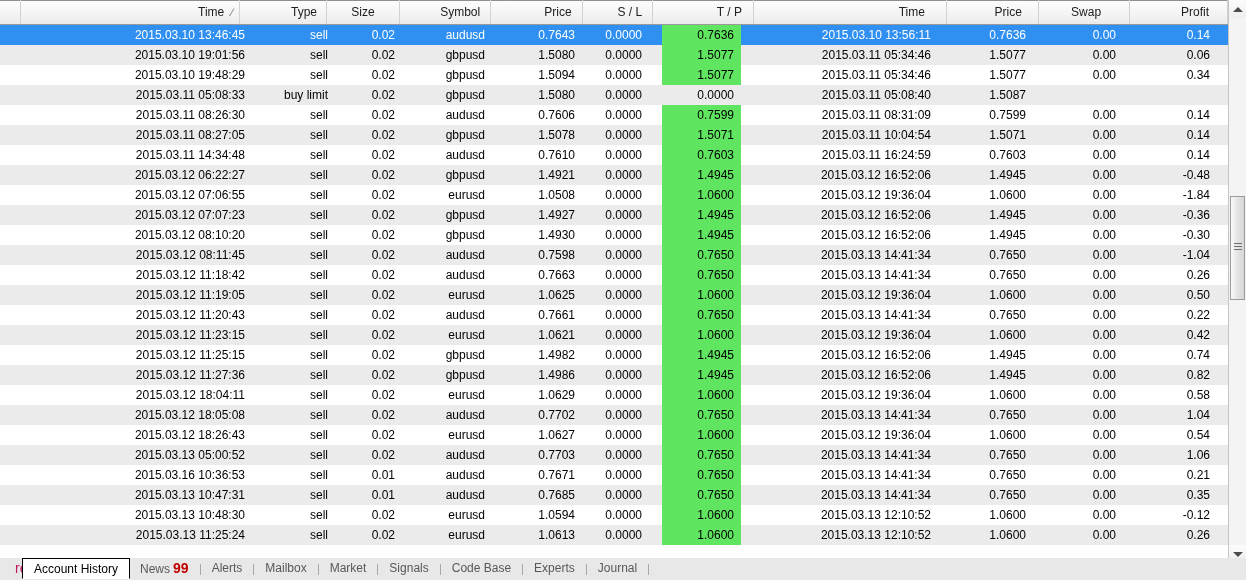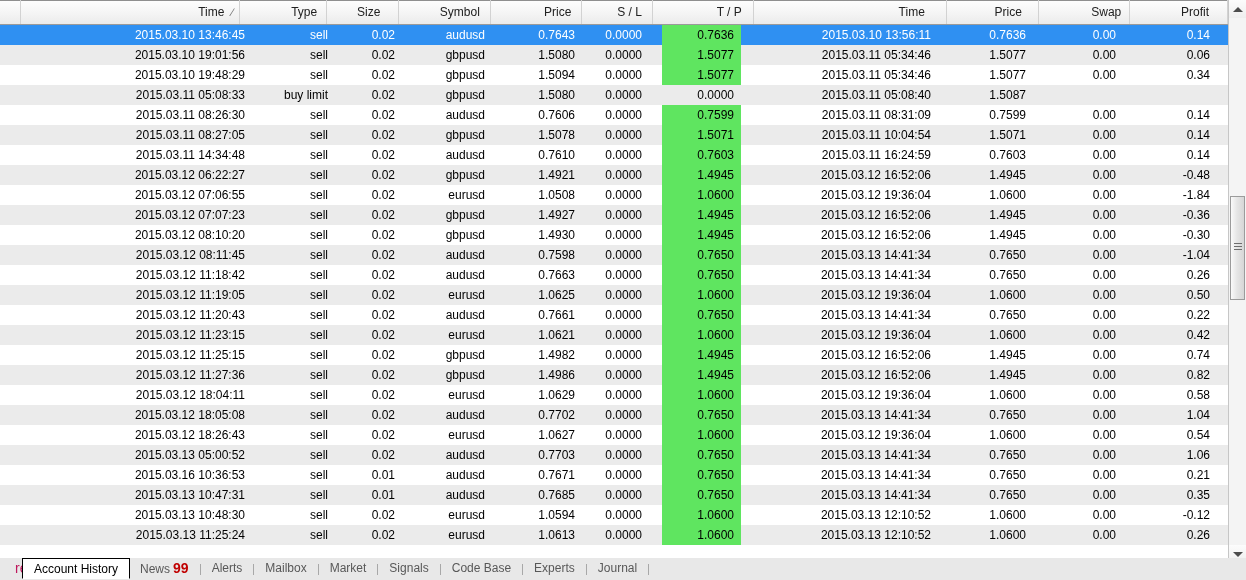--- a/index.html
+++ b/index.html
@@ -121,28 +121,28 @@
   .c-tp     { width: 100px; }
   .c-ctime  { width: 200px; padding-right: 21px; }
   .c-cprice { width: 90px;  padding-right: 16px; }
   .c-swap   { width: 90px;  padding-right: 16px; }
   .c-profit { width: 96px;  padding-right: 18px; }
 
   
   .h-mark   { width: 22px; }
   .h-time   { width: 230px; }
   .h-type   { width: 85px; padding-right: 9px; }
-  .h-size   { width: 68px; padding-right: 18px; text-align: right; }
+  .h-size   { width: 68px; padding-right: 24px; text-align: right; }
   .h-symbol { width: 90px; padding-right: 10px; }
   .h-price  { width: 90px; padding-right: 10px; }
   .h-sl     { width: 67px; padding-right: 10px; }
   .h-tp     { width: 100px; padding-right: 11px; }
   .h-ctime  { width: 200px; padding-right: 21px; }
   .h-cprice { width: 90px; padding-right: 16px; }
-  .h-swap   { width: 90px; padding-right: 8px; }
+  .h-swap   { width: 90px; padding-right: 8px; text-align: center; }
   .h-profit { width: 96px; padding-right: 18px; margin-top: 12px; }
 
   
   .balance-row {
     position: absolute;
     left: 0;
     top: 545px;
     width: 1228px;
     height: 16px;
     display: flex;

